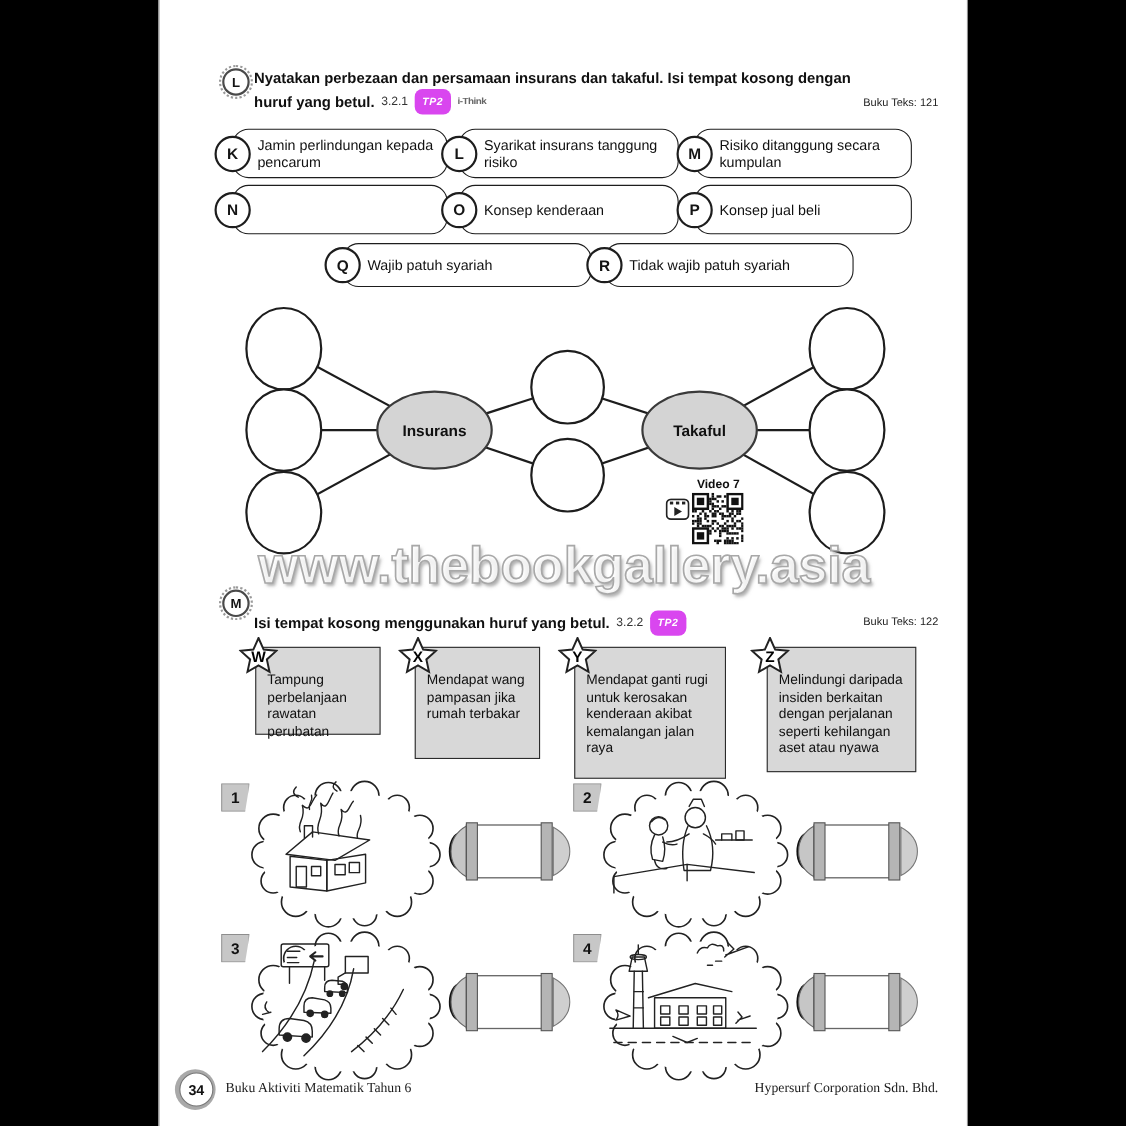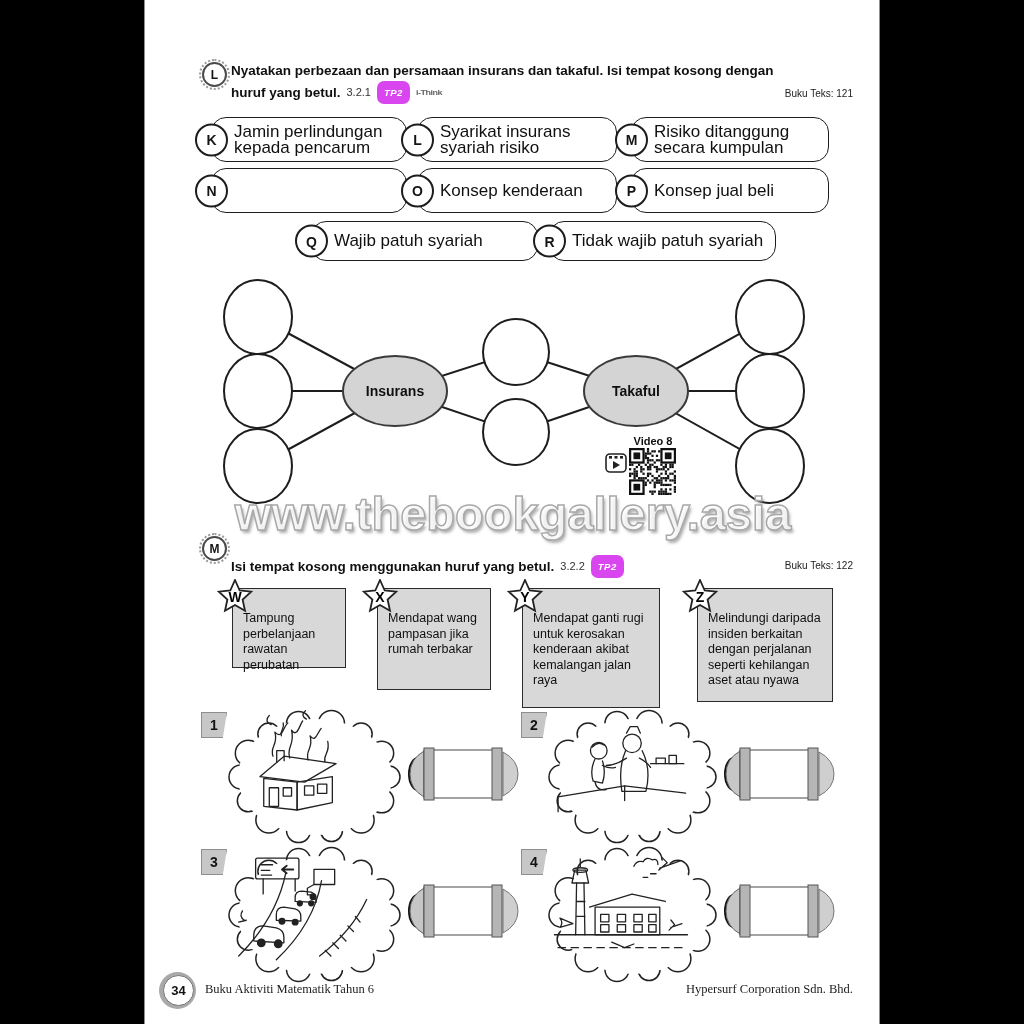--- a/index.html
+++ b/index.html
@@ -32,21 +32,21 @@
   .opt{
     position:absolute;background:#fff;border:1.6px solid #1d1d1d;border-radius:15px;
     display:flex;align-items:center;box-sizing:border-box;
   }
   .opt-letter{
     position:absolute;left:-17px;top:50%;transform:translateY(-50%);
     width:33px;height:33px;background:#fff;border:2.4px solid #1d1d1d;border-radius:50%;
     font-weight:bold;font-size:14px;display:flex;align-items:center;justify-content:center;
     box-sizing:border-box;
   }
-  .opt-text{padding:3px 8px 3px 22px;font-size:17px;line-height:16px;color:#101010;}
+  .opt-text{padding:3px 8px 3px 22px;font-size:13px;line-height:16px;color:#101010;}
   
   .diagram-svg{position:absolute;left:0;top:278px;}
   .bubble-label{
     position:absolute;font-weight:bold;font-size:14px;color:#101010;text-align:center;
   }
   .video-label{position:absolute;font-weight:bold;font-size:11px;color:#101010;text-align:center;}
   
   .watermark{
     position:absolute;left:0;top:486px;width:736px;text-align:center;z-index:60;
     font-size:47px;font-weight:bold;letter-spacing:0px;
@@ -108,21 +108,21 @@
     </span>
   </div>
   <div class="bk-ref" style="top:88px;">Buku Teks: 121</div>
 
   <div class="opt" style="left:66px;top:117px;width:196px;height:45px;">
     <div class="opt-letter">K</div>
     <div class="opt-text">Jamin perlindungan kepada pencarum</div>
   </div>
   <div class="opt" style="left:272px;top:117px;width:200px;height:45px;">
     <div class="opt-letter">L</div>
-    <div class="opt-text">Syarikat insurans syariah risiko</div>
+    <div class="opt-text">Syarikat insurans tanggung risiko</div>
   </div>
   <div class="opt" style="left:486px;top:117px;width:198px;height:45px;">
     <div class="opt-letter">M</div>
     <div class="opt-text">Risiko ditanggung secara kumpulan</div>
   </div>
   <div class="opt" style="left:66px;top:168px;width:196px;height:45px;">
     <div class="opt-letter">N</div>
   </div>
   <div class="opt" style="left:272px;top:168px;width:200px;height:45px;">
     <div class="opt-letter">O</div>
@@ -165,21 +165,21 @@
       <ellipse cx="625" cy="188" rx="34" ry="37"></ellipse>
     </g>
     <g fill="#d4d4d4" stroke="#3a3a3a" stroke-width="2">
       <ellipse cx="250" cy="113" rx="52" ry="35"></ellipse>
       <ellipse cx="491" cy="113" rx="52" ry="35"></ellipse>
     </g>
   </svg>
   <div class="bubble-label" style="left:198px;top:383px;width:104px;">Insurans</div>
   <div class="bubble-label" style="left:439px;top:383px;width:104px;">Takaful</div>
 
-  <div class="video-label" style="left:468px;top:435px;width:80px;">Video 8</div>
+  <div class="video-label" style="left:468px;top:435px;width:80px;">Video 7</div>
   <svg style="position:absolute;left:460px;top:453px;" width="22" height="20" viewBox="0 0 22 20">
     <rect x="1" y="1" width="20" height="18" rx="4" fill="none" stroke="#222" stroke-width="1.6"></rect>
     <rect x="4" y="3" width="3" height="2.6" fill="#222"></rect>
     <rect x="9.5" y="3" width="3" height="2.6" fill="#222"></rect>
     <rect x="15" y="3" width="3" height="2.6" fill="#222"></rect>
     <path d="M8 8 L15 12 L8 16 Z" fill="#222"></path>
   </svg>
   <svg id="qr-svg" style="position:absolute;left:484px;top:448px;background:#fff;" width="47" height="47" viewBox="0 0 21 21">
       <rect x="8" y="0" width="1" height="1" fill="#111"></rect>
       <rect x="8" y="1" width="1" height="1" fill="#111"></rect>

